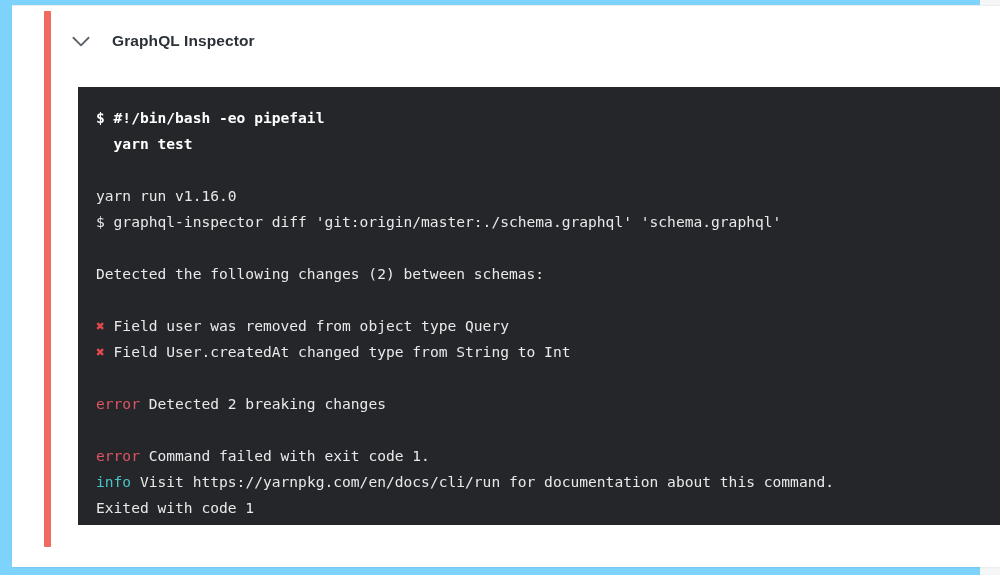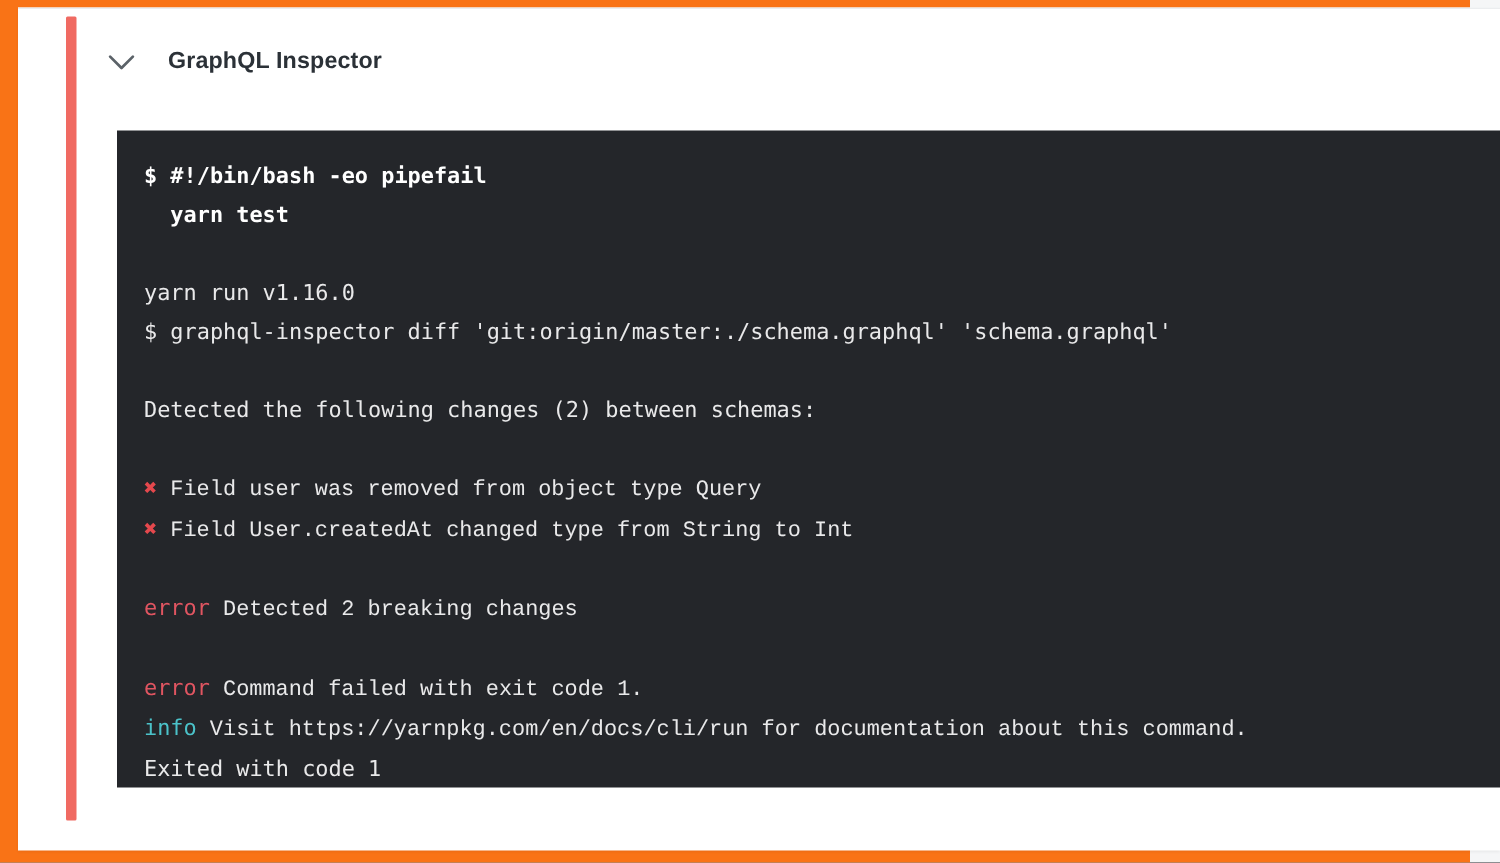--- a/index.html
+++ b/index.html
@@ -10,21 +10,21 @@
     width: 1000px;
     height: 575px;
     background: #f5f6f7;
     font-family: "Liberation Sans", sans-serif;
     overflow: hidden;
   }
   .page {
     position: relative;
     width: 980px;
     height: 575px;
-    background: #f97316;
+    background: #7dd3fc;
     box-sizing: border-box;
   }
   
   .check-card {
     position: absolute;
     left: 12px;
     top: 5px;
     width: 988px;
     height: 562px;
     background: #ffffff;
@@ -104,21 +104,20 @@
   }
   .tok-info {
     color: #4bc2c9;
   }
   .tok-cross {
     color: #e5484d;
     font-weight: bold;
   }
   .tok-plain {
     color: #e9e9ea;
-    font-family: Liberation Mono, monospace;
   }
 </style>
 </head>
 <body>
 
 <div class="page">
 
   <div class="check-card">
 
     <div class="status-bar"></div>

